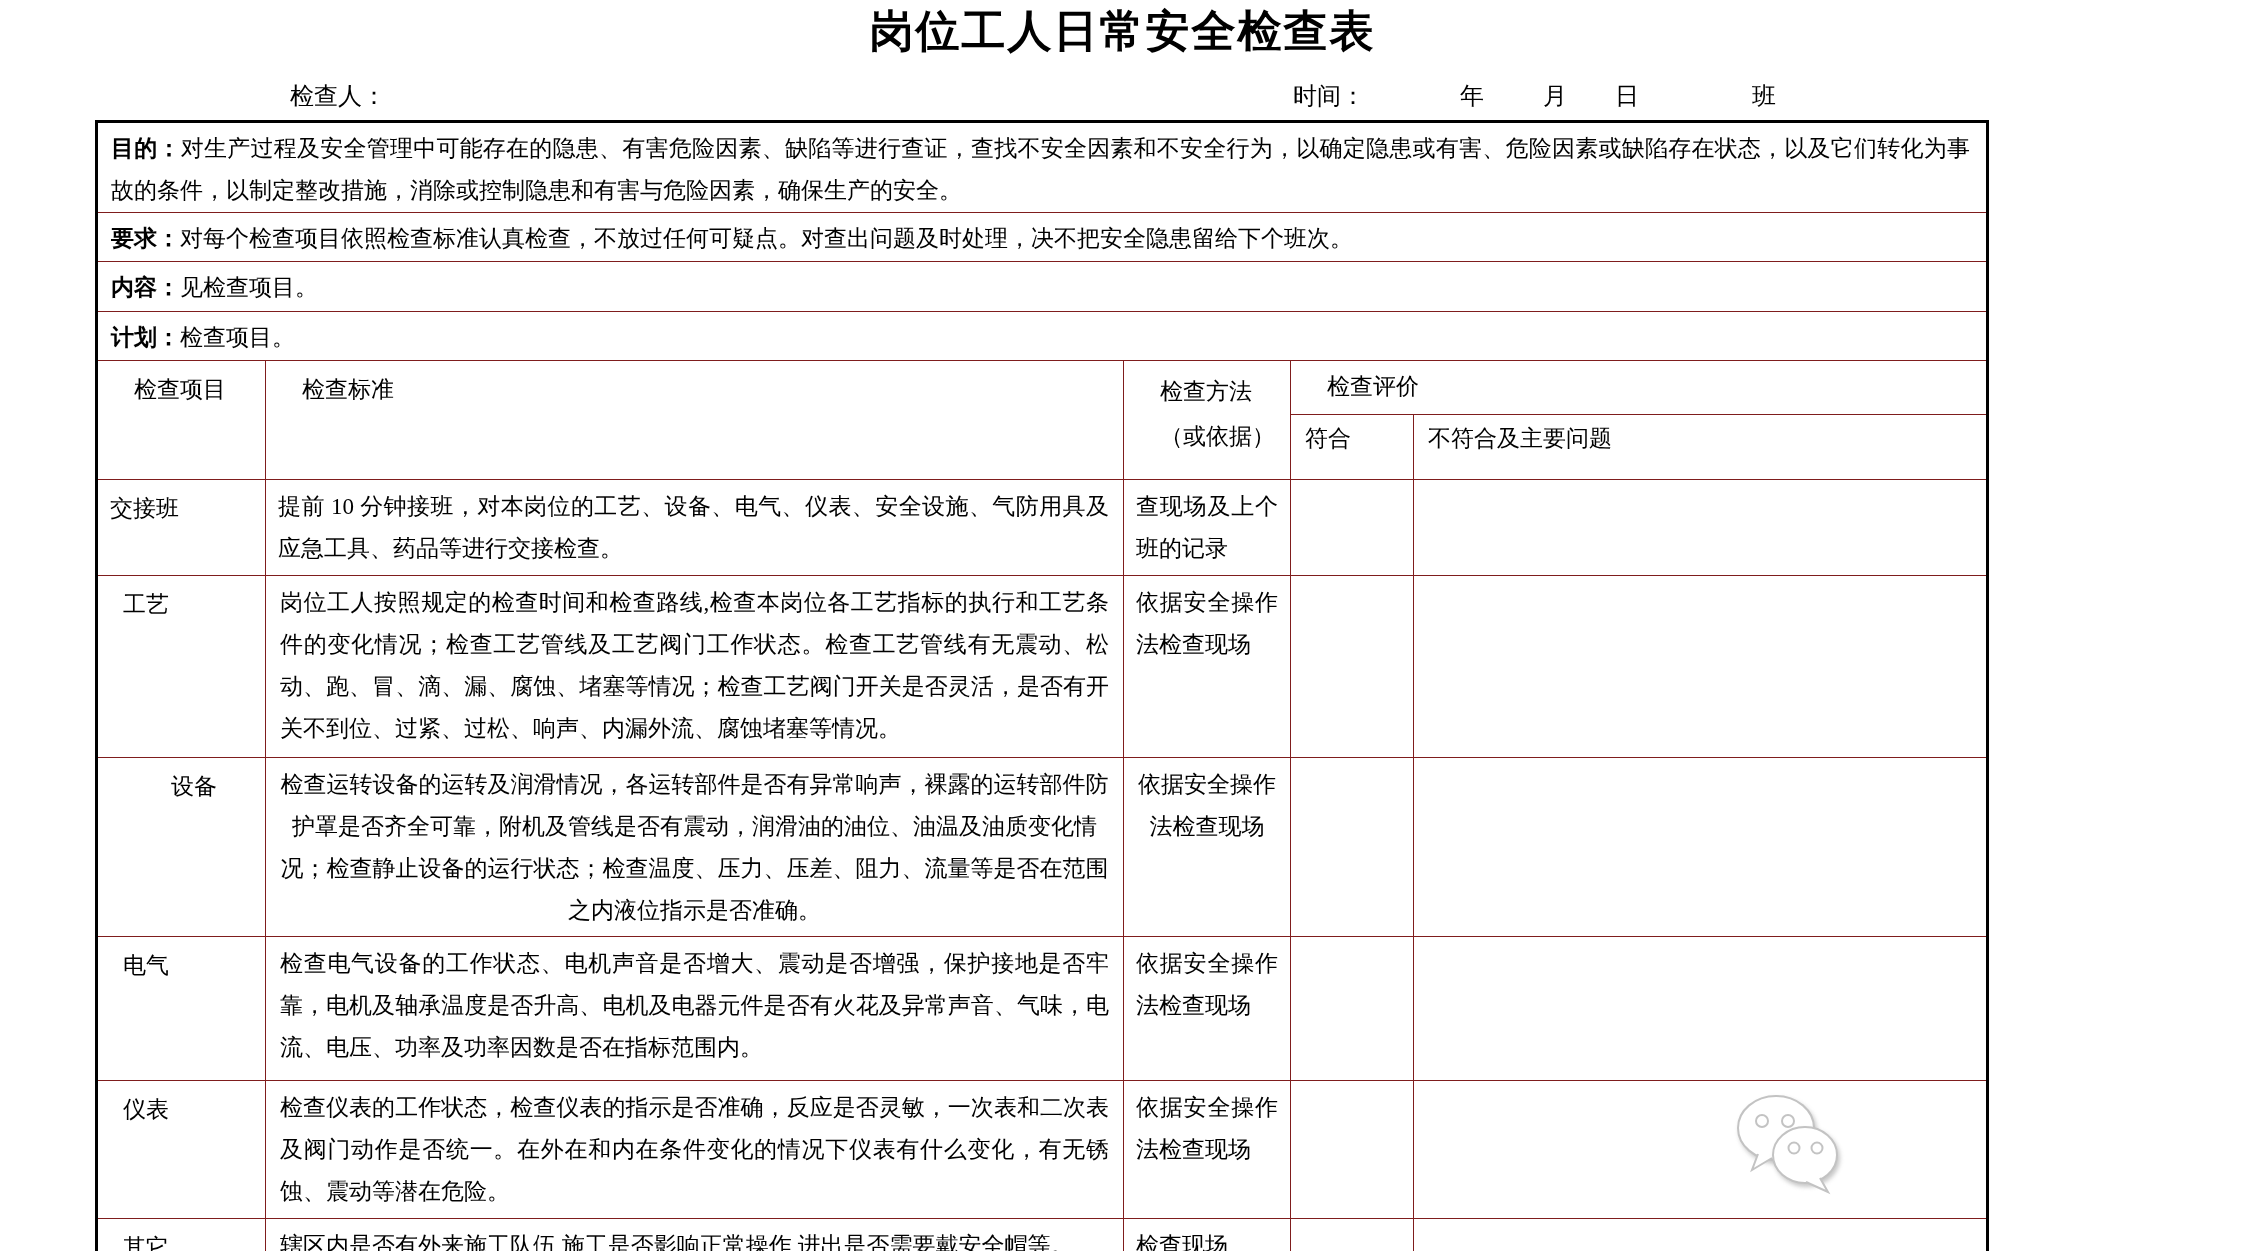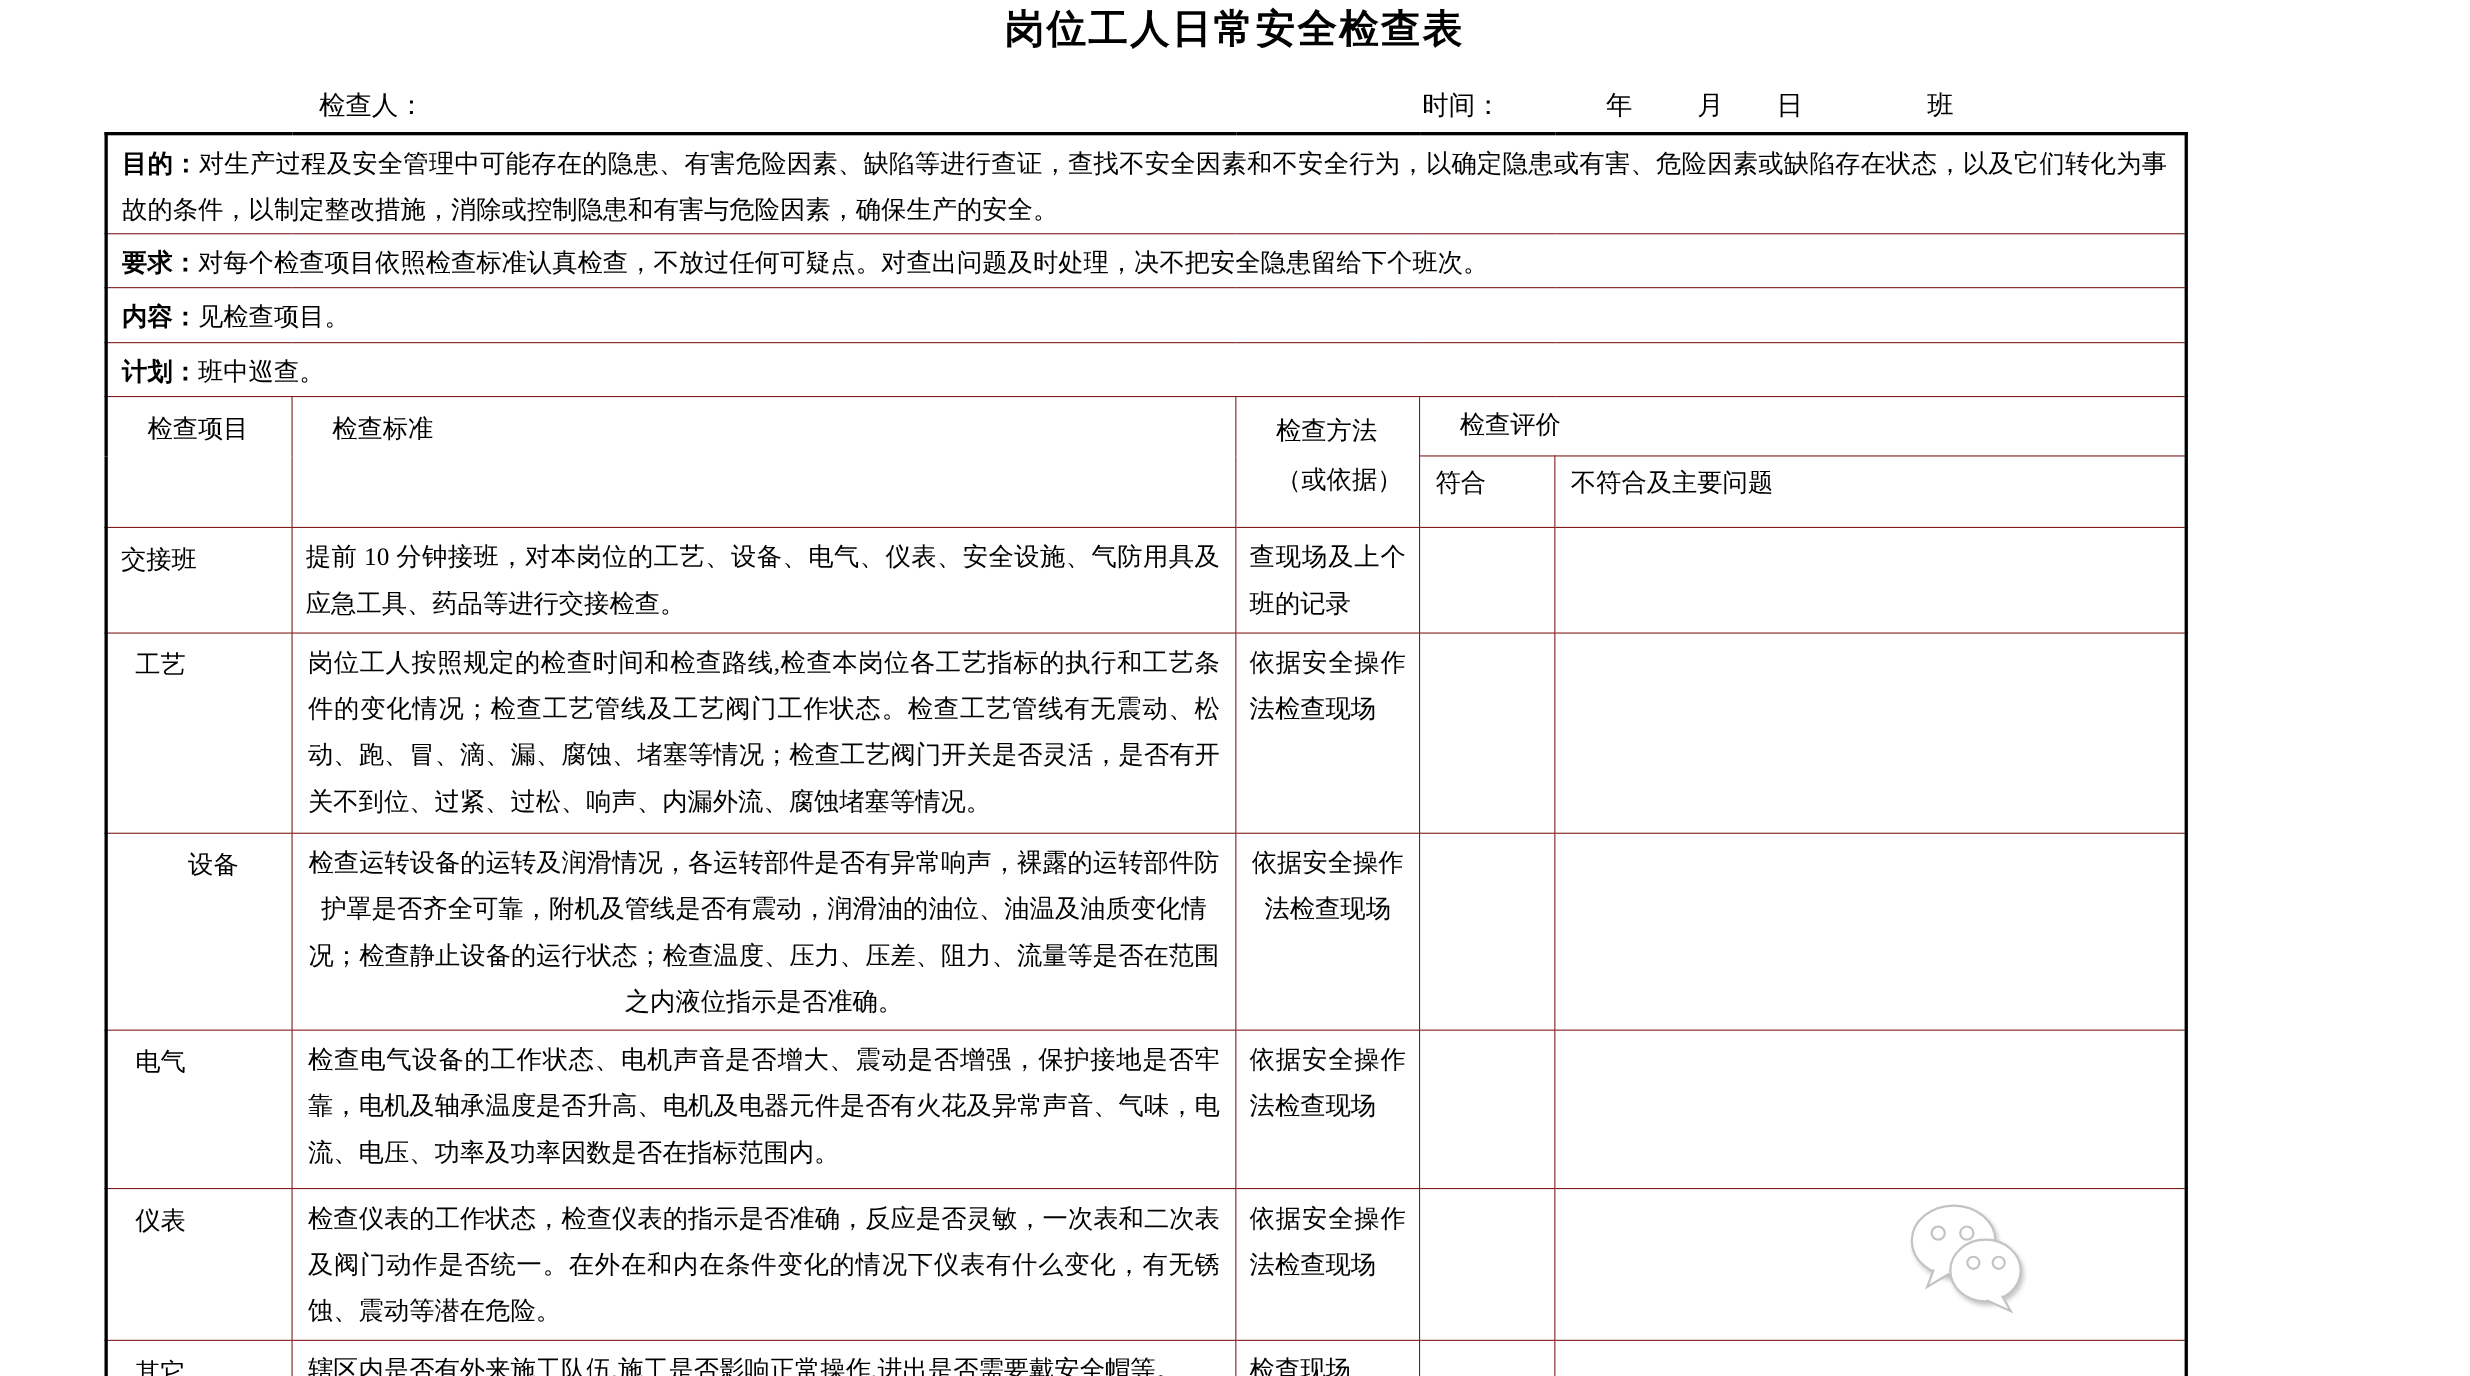--- a/index.html
+++ b/index.html
@@ -6,21 +6,21 @@
   body{
     position:relative;
     width:2245px;height:1251px;
     overflow:hidden;
     font-family:"Liberation Serif","DejaVu Serif",serif;
     color:#000;
   }
   h1{
     position:absolute;top:2px;left:0;width:2245px;
     margin:0;text-align:center;
-    font-size:36px;font-weight:bold;letter-spacing:2px;
+    font-size:44px;font-weight:bold;letter-spacing:2px;
   }
   .meta{position:absolute;font-size:24px;white-space:nowrap;}
   table{
     position:absolute;left:95px;top:120px;
     width:1891px;table-layout:fixed;
     border-collapse:collapse;
     border:3px solid #000;
     font-size:23px;
   }
   td{
@@ -91,21 +91,21 @@
       <tr class="rh84">
     <td class="pre" colspan="5"><b>目的：</b><span>对生产过程及安全管理中可能存在的隐患、有害危险因素、缺陷等进行查证，查找不安全因素和不安全行为，以确定隐患或有害、危险因素或缺陷存在状态，以及它们转化为事故的条件，以制定整改措施，消除或控制隐患和有害与危险因素，确保生产的安全。</span></td>
   </tr>
   <tr class="rh43">
     <td class="pre" colspan="5"><b>要求：</b><span>对每个检查项目依照检查标准认真检查，不放过任何可疑点。对查出问题及时处理，决不把安全隐患留给下个班次。</span></td>
   </tr>
   <tr class="rh44">
     <td class="pre" colspan="5"><b>内容：</b><span>见检查项目。</span></td>
   </tr>
   <tr class="rh43">
-    <td class="pre" colspan="5"><b>计划：</b><span>班中巡查。</span></td>
+    <td class="pre" colspan="5"><b>计划：</b><span>检查项目。</span></td>
   </tr>
 
   <tr class="rh48">
     <td class="hitem" rowspan="2">检查项目</td>
     <td class="hstd" rowspan="2">检查标准</td>
     <td class="hmtd" rowspan="2">检查方法（或依据）</td>
     <td class="heval" colspan="2">检查评价</td>
   </tr>
   <tr class="rh45">
     <td class="hsub">符合</td>

